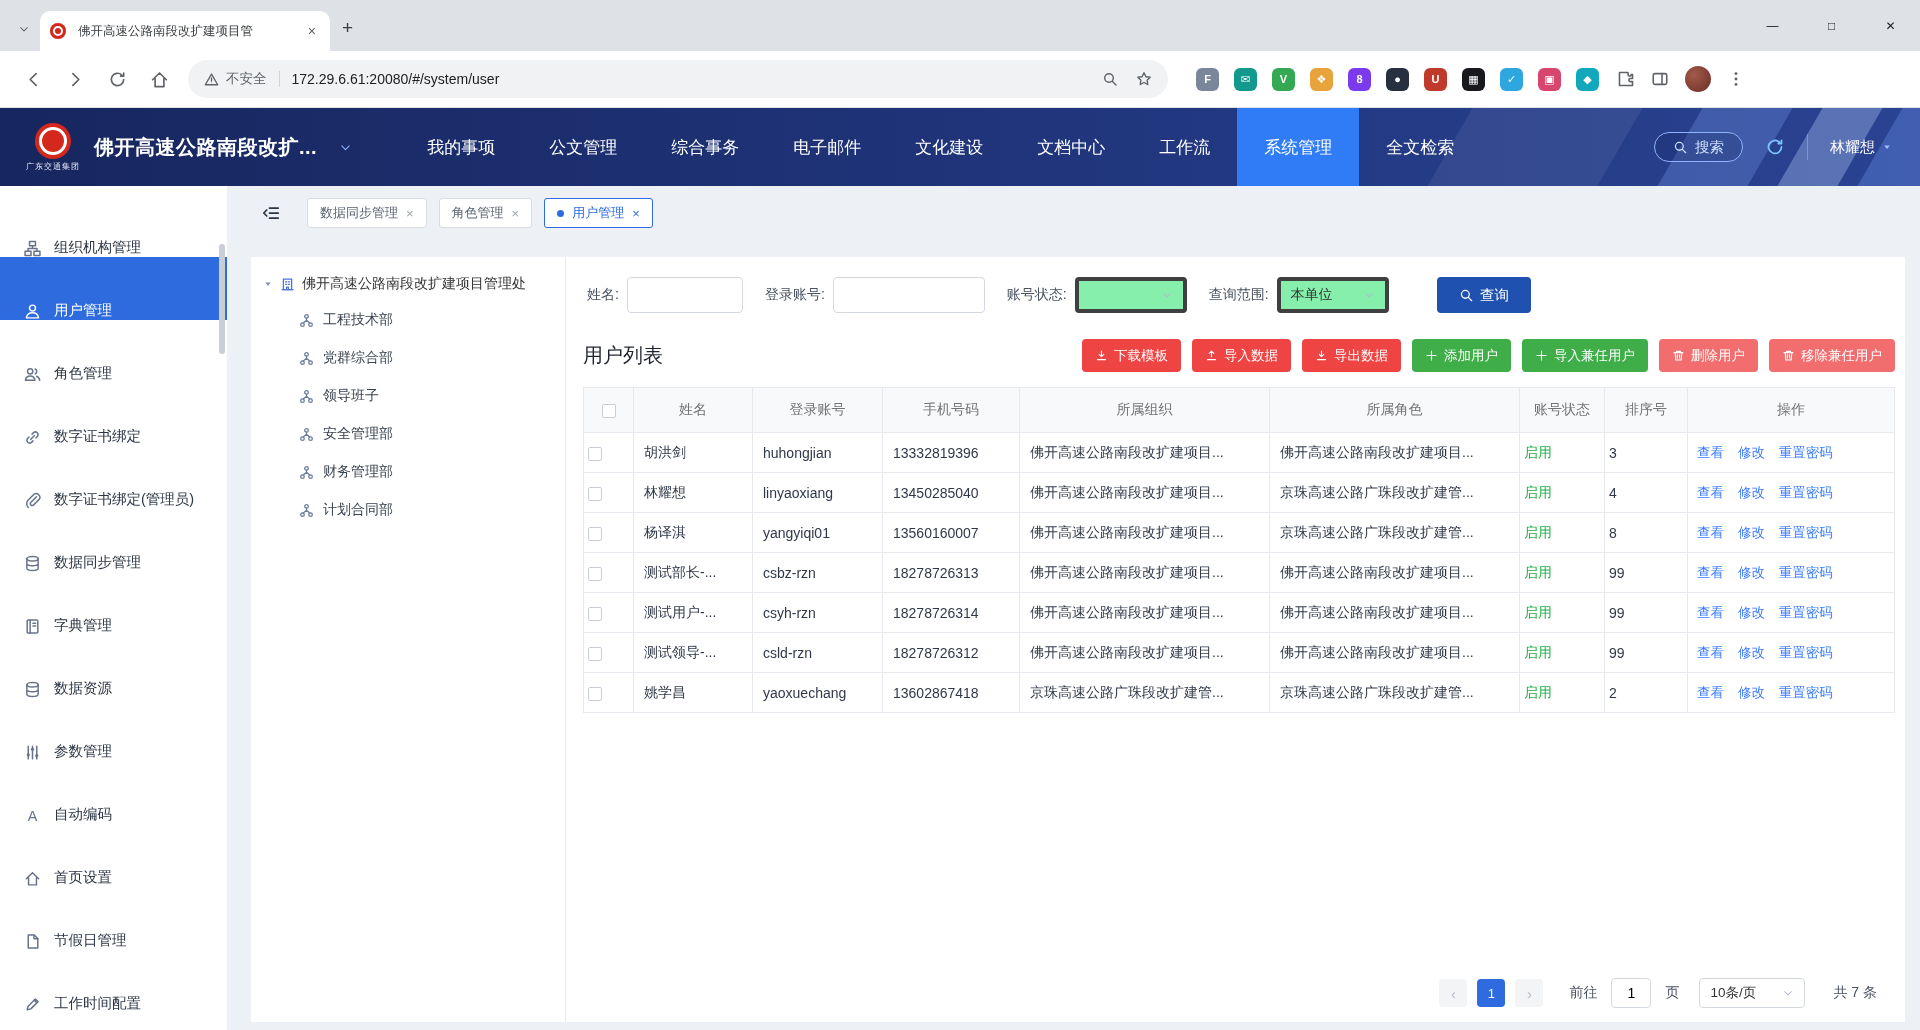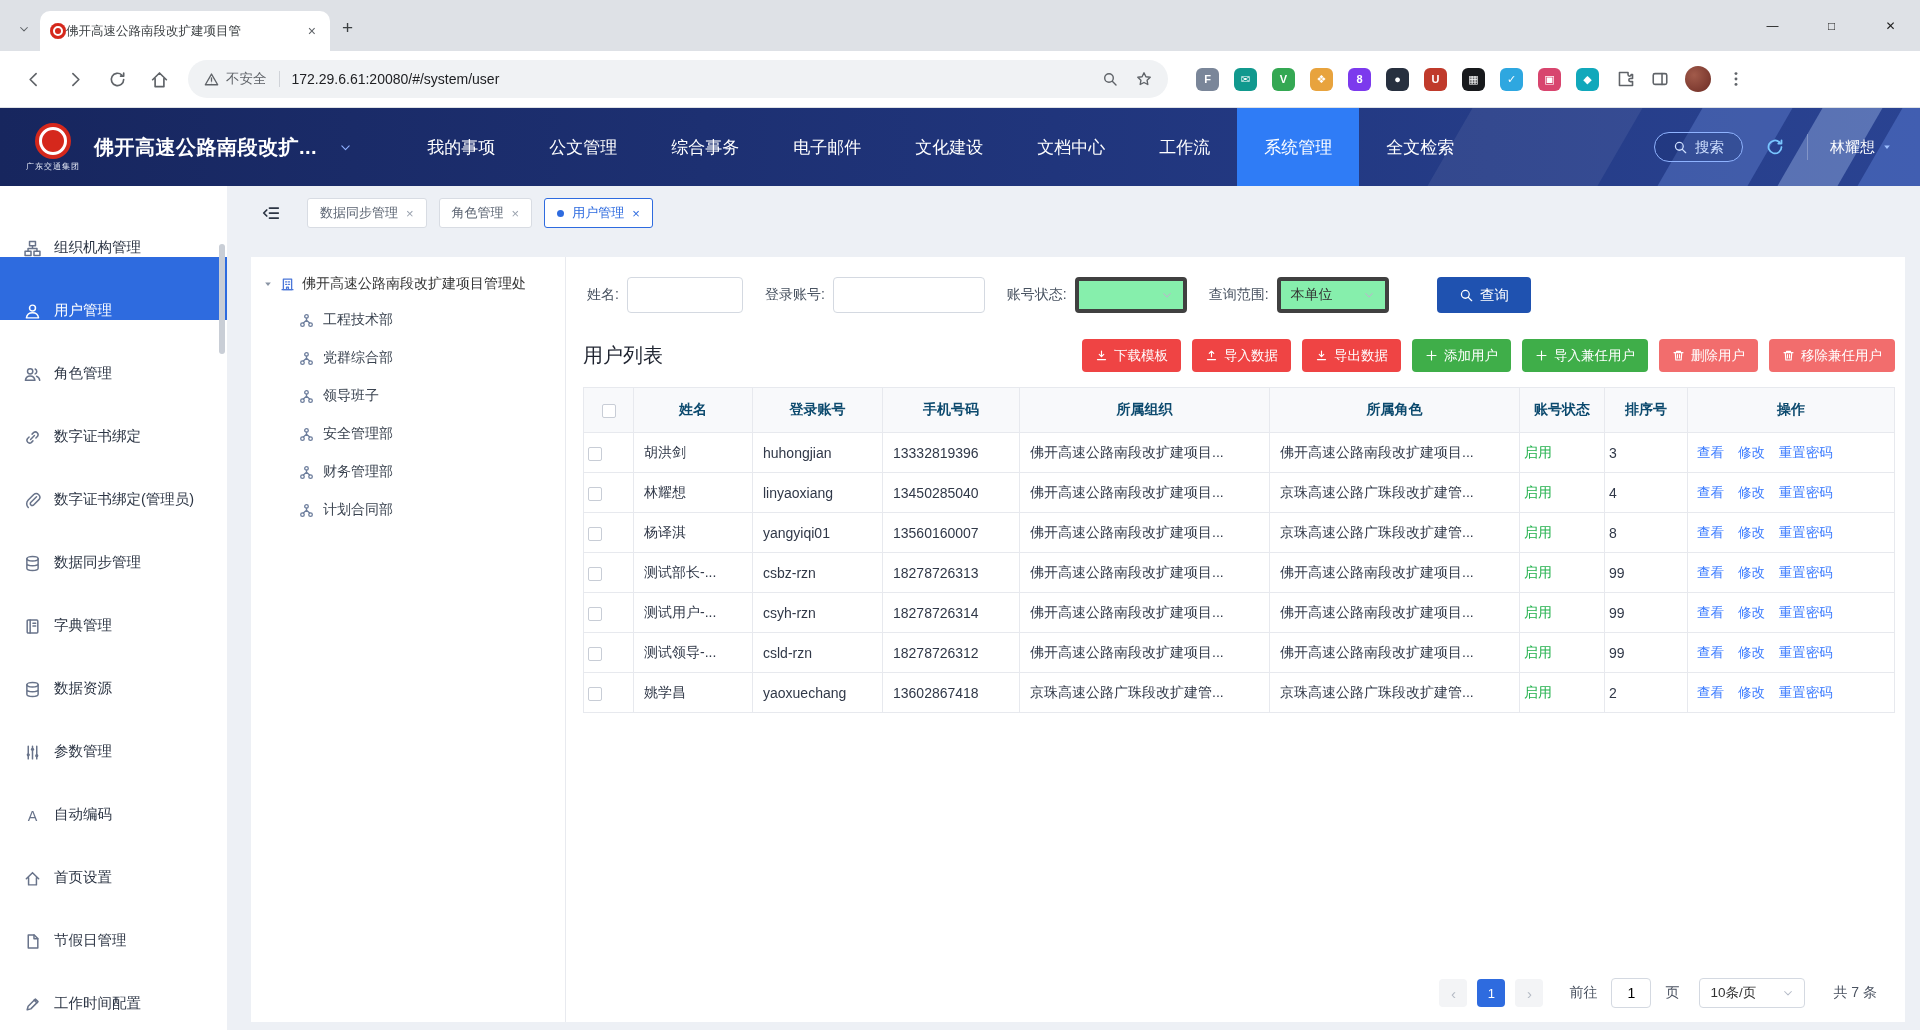--- a/index.html
+++ b/index.html
@@ -4,21 +4,21 @@
 <style>
 *{box-sizing:border-box;margin:0;padding:0}
 html,body{width:1920px;height:1030px;overflow:hidden}
 body{font-family:"Liberation Sans","DejaVu Sans",sans-serif;background:#edf0f5;font-size:14px;color:#333}
 .i{display:inline-flex;line-height:1;vertical-align:middle}
 
 .tabstrip{height:51px;background:#dee1e6;display:flex;align-items:flex-end;position:relative}
 .tab-chev{color:#5f6368;font-size:12px;margin:0 10px 16px 18px}
 .tab{width:290px;height:40px;background:#fff;border-radius:10px 10px 0 0;display:flex;align-items:center;padding:0 10px;font-size:12.5px;color:#3c4043}
 .fav{width:16px;height:16px;border-radius:50%;background:#d5281c;box-shadow:inset 0 0 0 3px #d5281c,inset 0 0 0 5px #fff;flex-shrink:0}
-.tab-title{flex:1;white-space:nowrap;overflow:hidden;margin:0 0}
+.tab-title{flex:1;white-space:nowrap;overflow:hidden;margin:0 12px}
 .tab-close{color:#5f6368;font-size:14px;padding:0 4px}
 .newtab{color:#3c4043;font-size:19px;margin:0 0 12px 12px}
 .wincontrols{position:absolute;right:0;top:0;height:51px;display:flex}
 .wc{width:59px;display:flex;align-items:center;justify-content:center;font-size:12px;color:#1b1b1b}
 .toolbar{height:57px;background:#fff;display:flex;align-items:center;padding:0 12px;border-bottom:1px solid #dfe2e6}
 .navbtn{width:36px;height:36px;border-radius:50%;display:flex;align-items:center;justify-content:center;color:#5f6368;font-size:19px;margin:0 3px}
 .addrbar{width:980px;height:38px;background:#f0f2f4;border-radius:19px;display:flex;align-items:center;padding:0 16px;margin:0 8px;color:#5f6368;font-size:13.5px}
 .addr-div{width:1px;height:16px;background:#d0d3d8;margin:0 12px}
 .url{color:#202124;font-size:14px}
 .addr-right{margin-left:auto;display:flex;gap:18px;color:#5f6368;font-size:16px;align-items:center}
@@ -87,21 +87,21 @@
 .list-head{display:flex;align-items:center;margin-top:26px}
 .list-title{font-size:20px;font-weight:normal;color:#1f2430}
 .list-btns{margin-left:auto;display:flex;gap:11px}
 .lbtn{height:33px;padding:0 13px;border-radius:4px;color:#fff;font-size:13.5px;display:flex;align-items:center;gap:6px;border:none;cursor:pointer}
 .lbtn .bi{font-size:13px}
 .lbtn.navy{background:#ef4444}
 .lbtn.green{background:#3fae49}
 .lbtn.red{background:#f26d6d}
 .utable{margin-top:15px;border-collapse:collapse;width:100%;table-layout:fixed}
 .utable th,.utable td{border:1px solid #e7e9ee;overflow:hidden;white-space:nowrap}
-.utable th{height:45px;background:#f8f9fb;font-weight:bold;color:#0c4a6e;font-size:14px;text-align:center}
+.utable th{height:45px;background:#f8f9fb;font-weight:normal;color:#737373;font-size:14px;text-align:center}
 .utable td{height:40px;font-size:14px;color:#303848;padding:0 10px;text-align:left}
 .utable td.ct{padding:0 4px}
 .cb{display:inline-block;width:14px;height:14px;border:1px solid #c8cdd6;border-radius:2px;background:#fff;vertical-align:middle;cursor:pointer}
 .status{color:#23b14d}
 .link{color:#3b7bff;margin:0 5px;font-size:13.5px;cursor:pointer}
 .pager{margin-top:auto;display:flex;align-items:center;justify-content:flex-end;gap:10px;padding:0 18px 14px 0;color:#4a5260;font-size:14px}
 .pg-btn{width:28px;height:28px;background:#f3f4f6;border-radius:4px;display:flex;align-items:center;justify-content:center;color:#b4bac4;font-size:15px;cursor:pointer}
 .pg-cur{width:28px;height:28px;background:#2e6bdf;color:#fff;border-radius:4px;display:flex;align-items:center;justify-content:center;font-size:13px;cursor:pointer}
 .goto-input{width:40px;height:30px;border:1px solid #d4d9e1;border-radius:4px;text-align:center;font-size:14px;outline:none;margin:0 4px}
 .size-select{width:106px;height:30px;border:1px solid #d4d9e1;border-radius:4px;display:flex;align-items:center;justify-content:space-between;padding:0 10px;font-size:13.5px;color:#333;background:#fff;cursor:pointer;margin-left:10px}

